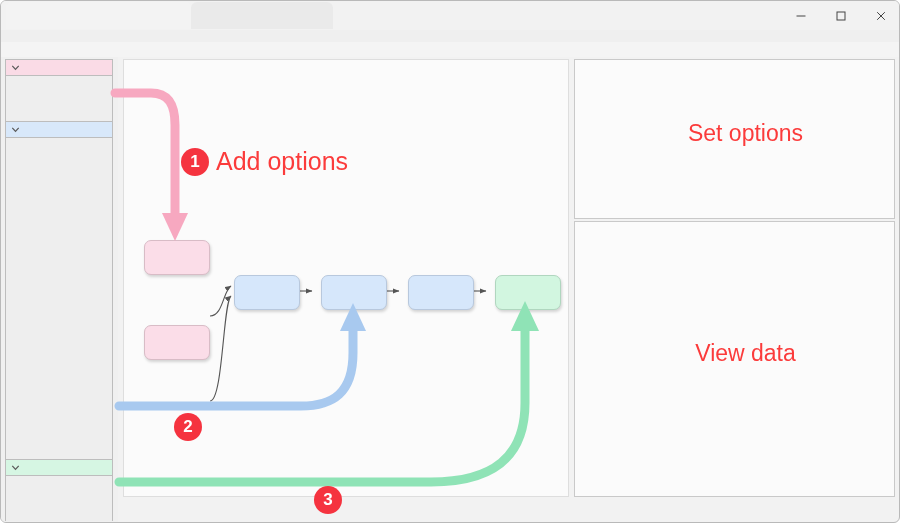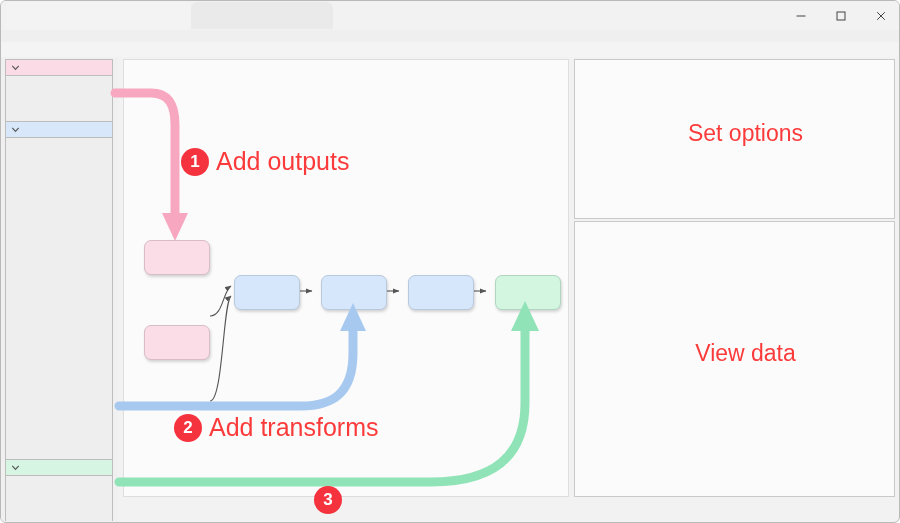--- a/index.html
+++ b/index.html
@@ -194,23 +194,22 @@
     </g>
 
     <g>
       <path d="M118,481 L430,481 C492,481 524,456 524,402 L524,327" fill="none" stroke="#8fe3b6" stroke-width="9" stroke-linecap="round"></path>
       <path d="M524,300 L510,330 L538,330 Z" fill="#8fe3b6"></path>
     </g>
   </svg>
 
   <div class="anno" id="anno-1">
     <div class="badge">1</div>
-    <div class="anno-text">Add outputs</div>
+    <div class="anno-text">Add options</div>
   </div>
   <div class="anno" id="anno-2">
     <div class="badge">2</div>
-    <div class="anno-text">Add transforms</div>
   </div>
   <div class="anno" id="anno-3">
     <div class="badge">3</div>
   </div>
 
 </div>
 
 </body></html>

